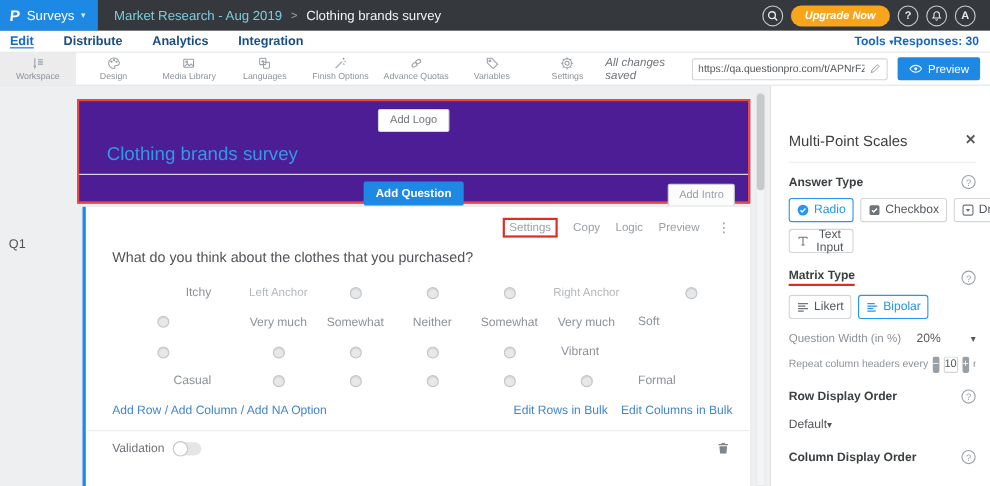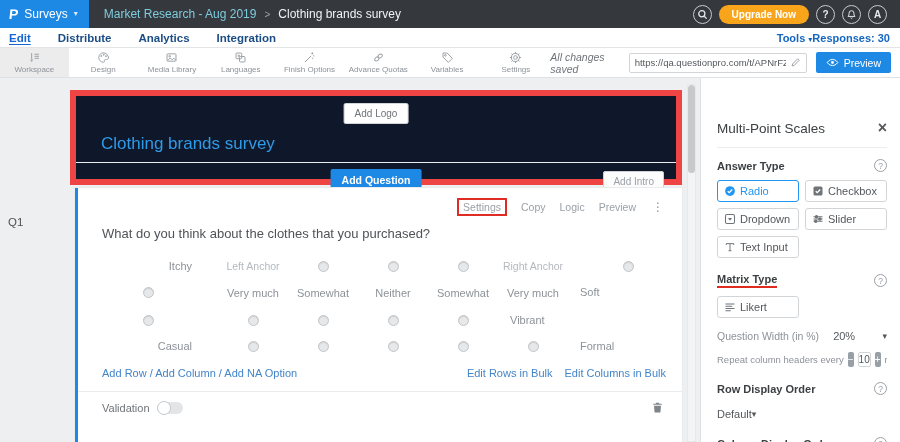--- a/index.html
+++ b/index.html
@@ -12,21 +12,21 @@
   .logo { color:#fff; font-weight:700; font-size:14px; transform:skewX(-6deg); }
   .logo-block .menu-label { color:#fff; font-size:12px; }
   .caret { font-size:8px; line-height:1; }
   .logo-block .caret { color:#d6eaf9; }
   .breadcrumb { display:flex; align-items:center; gap:8px; margin-left:15px; }
   .bc-parent { color:#7ecbdd; font-size:12px; cursor:pointer; }
   .bc-sep { color:#9aa0a6; font-size:10px; }
   .bc-current { color:#f1f3f4; font-size:12px; }
   .topbar-right { margin-left:auto; display:flex; align-items:center; gap:7px; padding-right:13px; }
   .circle-btn { width:19px; height:19px; border:1.4px solid #c8cbcd; border-radius:50%; color:#e8eaec; display:flex; align-items:center; justify-content:center; font-size:10px; font-weight:700; cursor:pointer; }
-  .upgrade { background:#f9a51b; border:none; color:#fff; font-size:10px; font-weight:700; padding:4px 13px; border-radius:10px; cursor:pointer; font-family:inherit; }
+  .upgrade { background:#f9a51b; border:none; color:#fff; font-size:10px; font-weight:700; padding:4px 13px; border-radius:10px; cursor:pointer; font-family:inherit;font-style:italic; }
 
   
   .mainnav { position:absolute; top:28px; left:0; width:900px; height:20px; background:#fff; border-bottom:1px solid #e2e4e6; display:flex; align-items:center; font-size:11.5px; }
   .mainnav .tabs { display:flex; gap:27px; padding-left:9px; }
   .tab { color:#1b4d85; font-weight:700; cursor:pointer; }
   .tab.active { color:#1566d0; text-decoration:underline; text-underline-offset:2px; }
   .mainnav-right { margin-left:auto; display:flex; align-items:center; padding-right:10px; color:#1566c0; font-size:11px; font-weight:700; }
   .mainnav-right .caret { color:#1566c0; }
 
   
@@ -40,21 +40,21 @@
   .url-box { width:178px; height:20px; border:1px solid #d2d5d7; border-radius:2px; background:#fff; display:flex; align-items:center; padding:0 5px; gap:4px; }
   .url-text { flex:1; font-size:9.5px; color:#54585c; white-space:nowrap; overflow:hidden; }
   .url-box svg { width:11px; height:11px; stroke:#8d939a; fill:none; stroke-width:1.2; flex:none; }
   .preview-btn { background:#1e88e5; border:none; color:#fff; font-size:10.5px; height:21px; padding:0 10px; border-radius:2px; display:flex; align-items:center; gap:5px; cursor:pointer; font-family:inherit; }
   .preview-btn svg { width:13px; height:13px; stroke:#fff; fill:none; stroke-width:1.2; }
 
   
   .main { position:absolute; top:78px; left:0; width:900px; height:364px; background:#edeff0; overflow:hidden; }
   .q-number { position:absolute; left:8px; top:138px; font-size:11.5px; color:#4d5156; }
 
-  .header-card { position:absolute; left:70px; top:12px; width:612px; height:95px; background:#0f172a; border:6px solid #ef4444; }
+  .header-card { position:absolute; left:70px; top:12px; width:612px; height:95px; background:#4c1d95; border:2px solid #ef4444; }
   .add-logo-btn { position:absolute; left:50%; transform:translateX(-50%); top:7px; background:#fff; border:1px solid #d2d5d7; border-radius:2px; color:#6f7479; font-size:10px; padding:4px 10px; cursor:pointer; font-family:inherit; }
   .survey-title { position:absolute; left:25px; top:38px; color:#2e9be8; font-size:17px; font-weight:400; }
   .hc-divider { position:absolute; left:0; right:0; top:66px; border-top:1px solid #eaecee; }
   .add-question-btn { position:absolute; left:50%; transform:translateX(-50%); top:73px; background:#1e88e5; border:none; border-radius:2px; color:#fff; font-size:10.5px; font-weight:700; padding:5px 11px; cursor:pointer; font-family:inherit; }
   .add-intro-btn { position:absolute; right:12px; top:75px; background:#fcfcfc; border:1px solid #cfd2d4; border-radius:2px; color:#9aa0a6; font-size:10px; padding:4px 9px; cursor:pointer; font-family:inherit; }
 
   .question-card { position:absolute; left:75px; top:110px; width:607px; height:262px; background:#fff; border-left:3px solid #1e88e5; box-shadow:0 0 0 1px #e9ebec; }
   .q-actions { display:flex; justify-content:flex-end; align-items:center; gap:14px; padding:10px 16px 0 0; font-size:10.5px; color:#9ba1a6; }
   .q-actions span { cursor:pointer; }
   .settings-link { border:2px solid #df2d26; padding:1px 4px; }
@@ -87,21 +87,21 @@
   
   .sidebar { position:absolute; right:0; top:0; width:200px; height:364px; background:#fff; border-left:1px solid #dfe1e3; padding:42px 13px 0 16px; }
   .sb-header { display:flex; align-items:center; justify-content:space-between; }
   .sb-title { font-size:13.5px; color:#3c4043; }
   .sb-close { font-size:16px; font-weight:700; color:#54585c; line-height:1; cursor:pointer; }
   .sb-divider { border-top:1px solid #eaecee; margin:11px 0 11px; }
   .sb-sec-head { display:flex; align-items:center; justify-content:space-between; }
   .sb-sec-label { font-size:11px; font-weight:700; color:#3c4043; }
   .red-underline { border-bottom:2px solid #e02b20; padding-bottom:1px; }
   .help-circle { width:13px; height:13px; border:1px solid #9aa0a6; border-radius:50%; color:#9aa0a6; font-size:8.5px; display:flex; align-items:center; justify-content:center; cursor:pointer; flex:none; }
-  .opt-grid { display:grid; grid-template-columns:1fr 1fr; gap:6px; margin-top:8px; }
+  .opt-grid { display:grid; grid-template-columns:1fr 1fr 1fr 1fr; gap:6px; margin-top:8px; }
   .opt-btn { height:22px; border:1px solid #d2d5d7; border-radius:3px; background:#fff; display:flex; align-items:center; gap:4px; padding:0 6px; font-size:11px; color:#54585c; cursor:pointer; font-family:inherit; }
   .opt-btn svg { width:12px; height:12px; flex:none; }
   .opt-btn.selected { border-color:#2196f3; color:#2196f3; }
   .mt16 { margin-top:15px; } .mt12 { margin-top:12px; } .mt10 { margin-top:10px; } .mt14 { margin-top:13px; } .mt18 { margin-top:17px; }
   .qw-row { display:flex; align-items:center; }
   .qw-label { font-size:10.5px; color:#8d9298; }
   .qw-value { font-size:11px; color:#54585c; margin-left:14px; }
   .qw-caret { margin-left:auto; color:#54585c; font-size:9px; }
   .repeat-row { display:flex; align-items:center; gap:4px; white-space:nowrap; overflow:hidden; }
   .repeat-label, .repeat-suffix { font-size:9.5px; color:#8d9298; }
@@ -408,20 +408,26 @@
         <span class="sb-sec-label red-underline">Matrix Type</span>
         <span class="help-circle">?</span>
       </div>
       <div class="opt-grid">
         <button class="opt-btn">
           <svg viewBox="0 0 16 16" stroke="#6f7479" stroke-width="1.5" fill="none">
               <path d="M2 4h12M2 7h9M2 10h12M2 13h7"></path>
             </svg>
           <span>Likert</span>
         </button>
+        <button class="opt-btn selected">
+          <svg viewBox="0 0 16 16" stroke="#2196f3" stroke-width="1.5" fill="none">
+              <path d="M2 4h9M2 7h12M2 10h7M2 13h10"></path>
+            </svg>
+          <span>Bipolar</span>
+        </button>
       </div>
 
       <div class="qw-row mt12">
         <span class="qw-label">Question Width (in %)</span>
         <span class="qw-value">20%</span>
         <span class="qw-caret caret">▾</span>
       </div>
 
       <div class="repeat-row mt10">
         <span class="repeat-label">Repeat column headers every</span>

